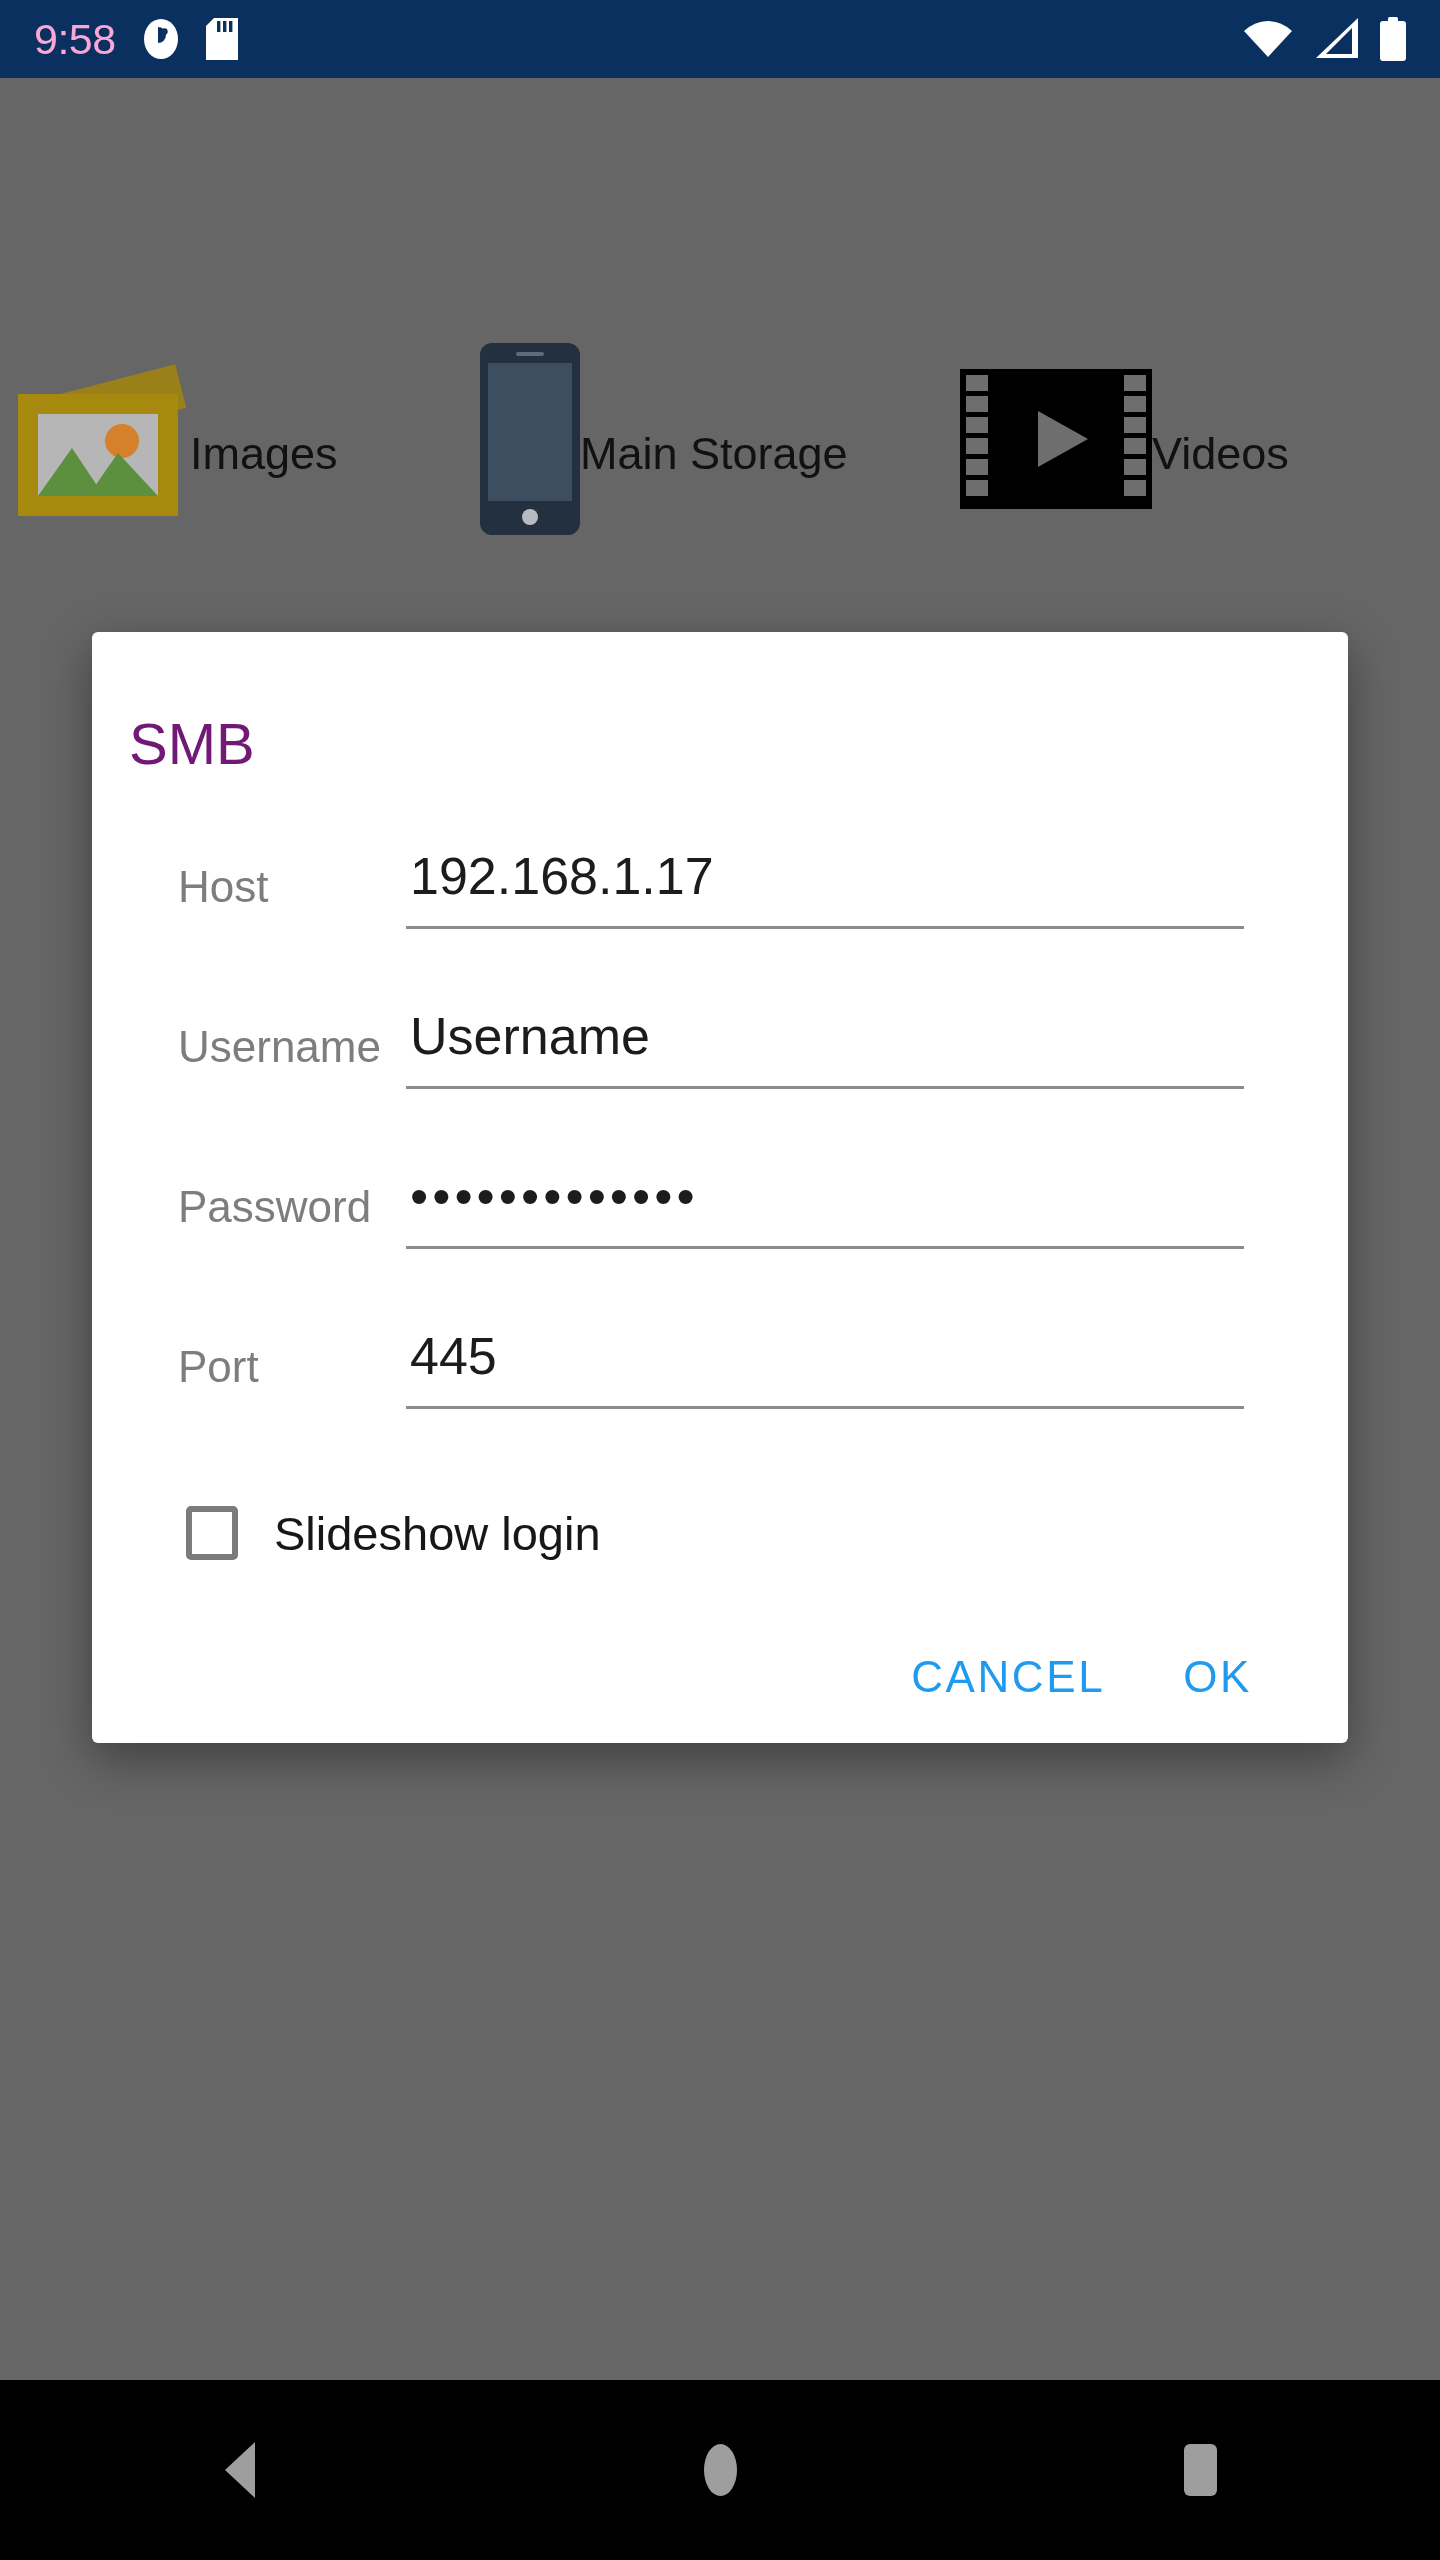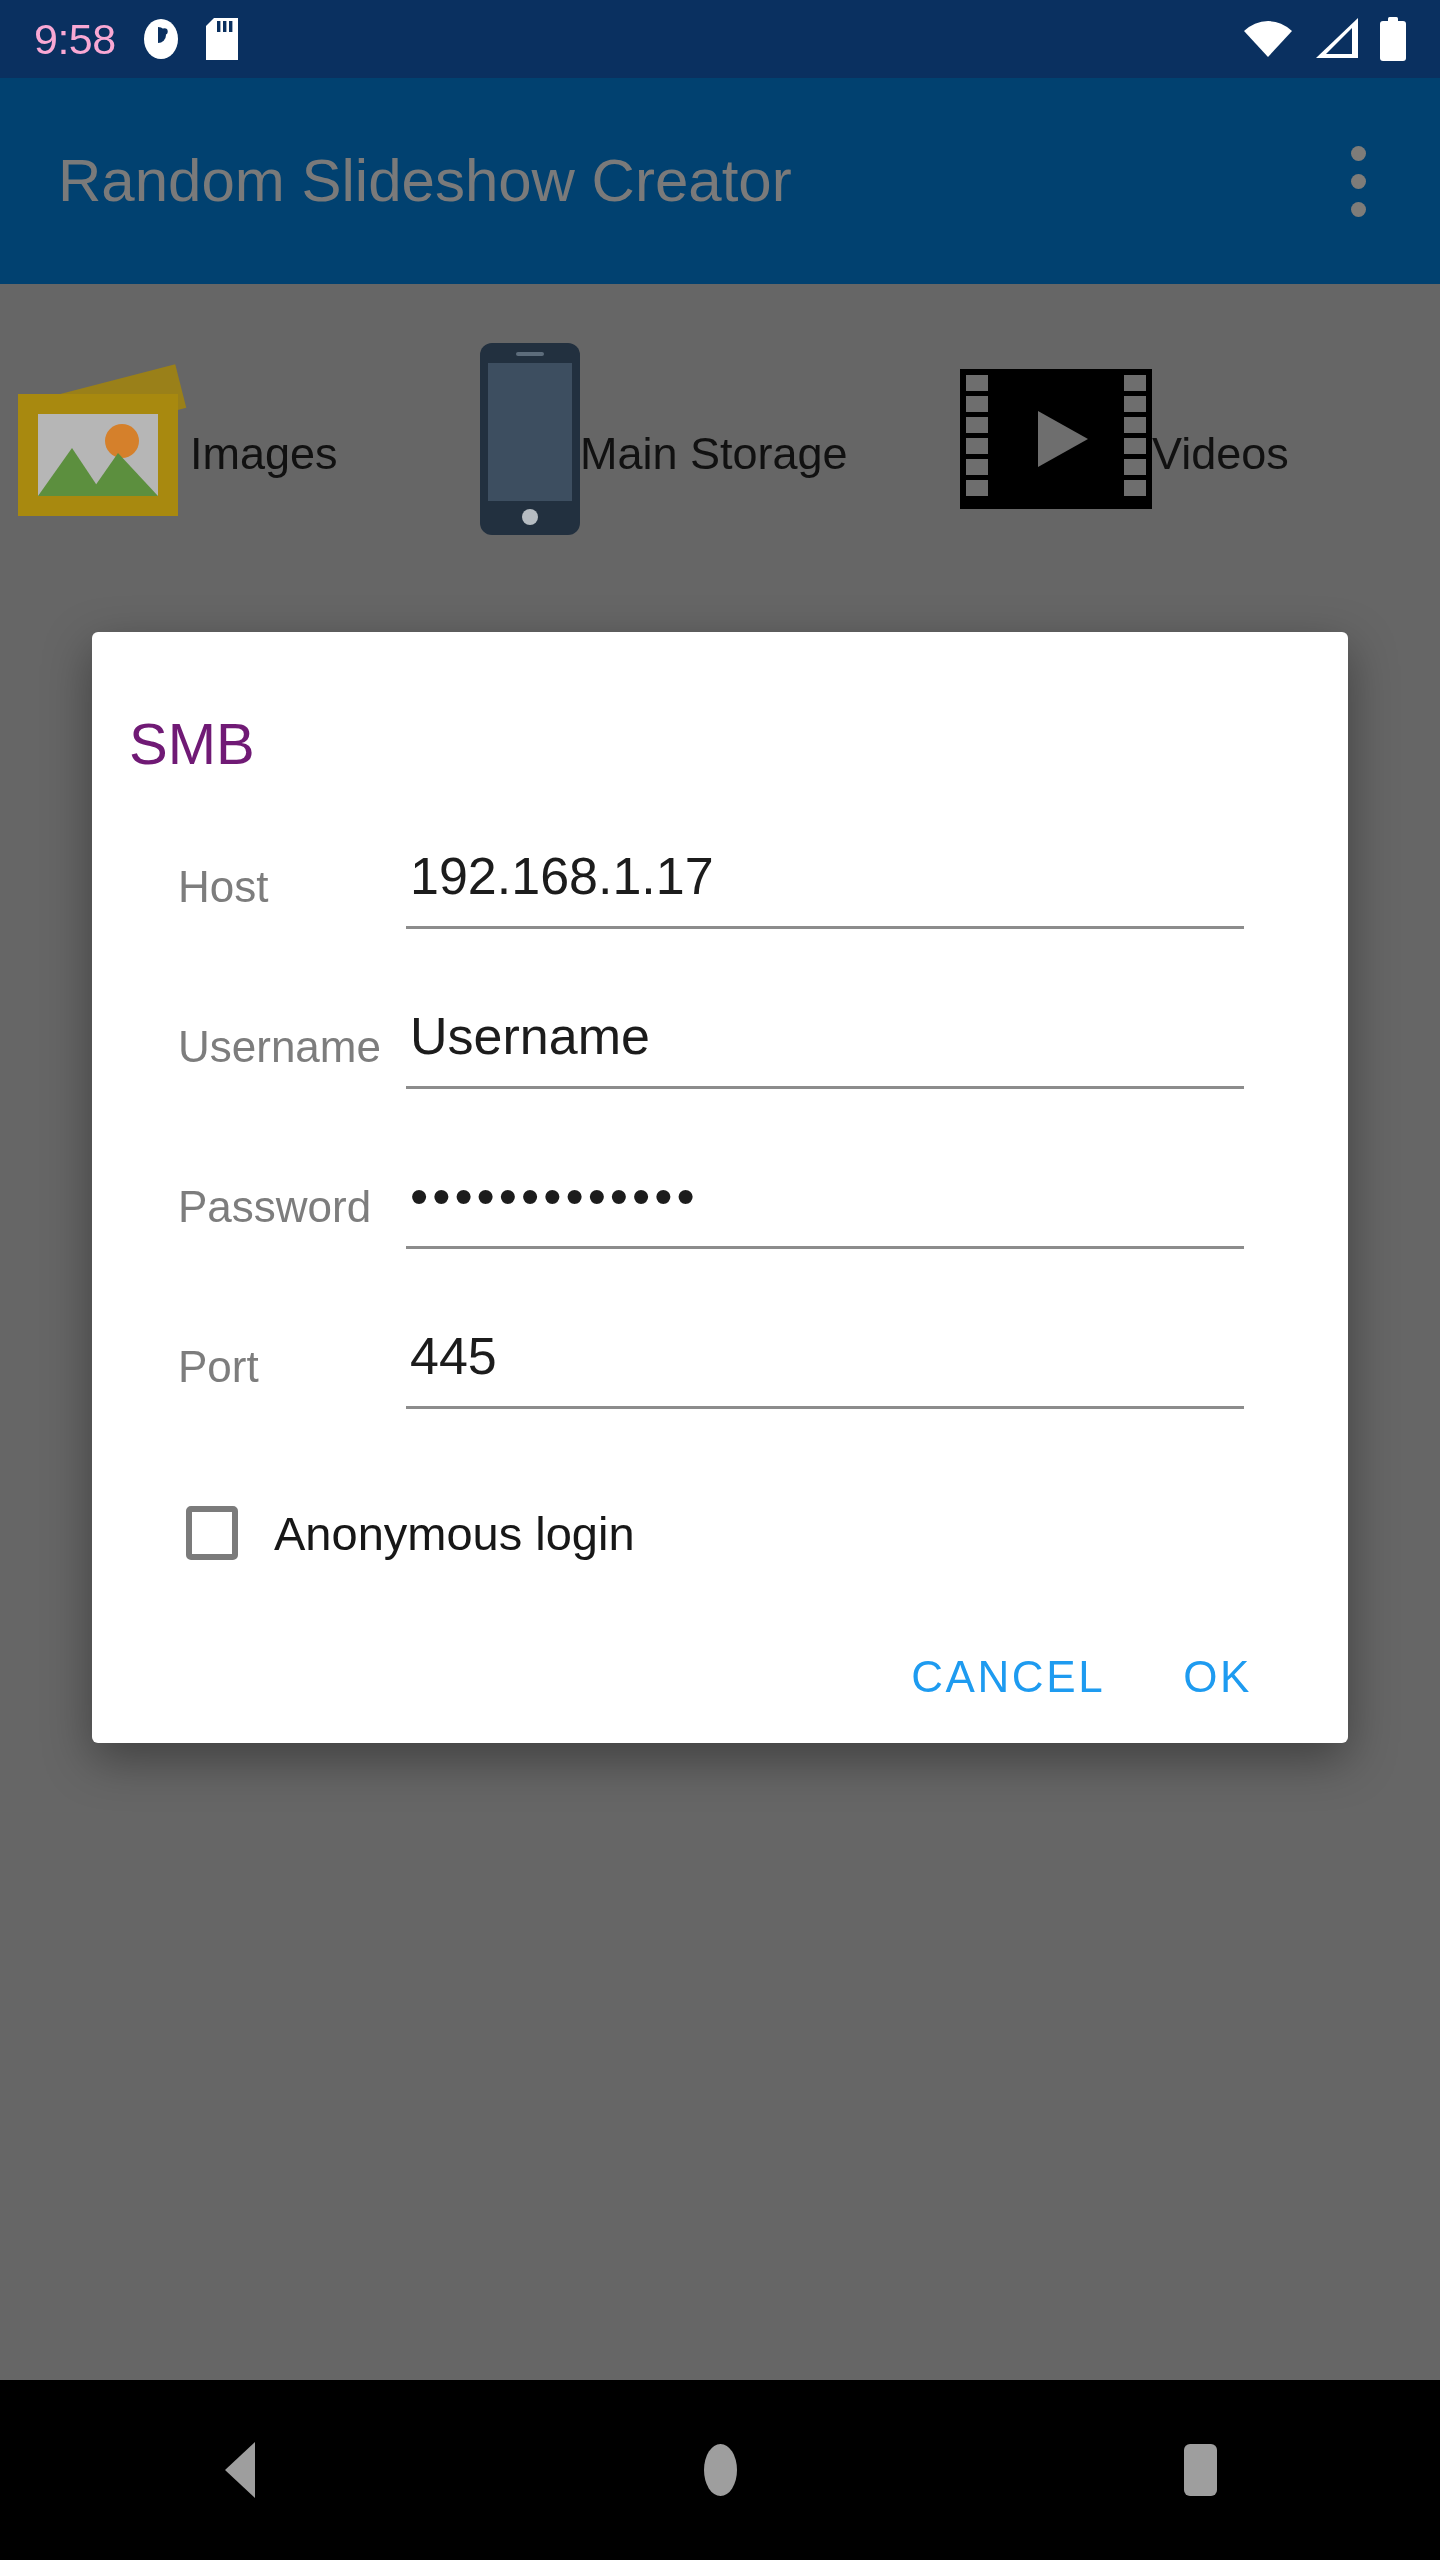--- a/index.html
+++ b/index.html
@@ -300,28 +300,20 @@
         <path d="M44 0 L44 40 L2 40 Z" fill="#ffffff"></path>
         <path d="M38 10 L38 36 L12 36 Z" fill="#0a3060"></path>
       </svg>
       <svg class="sicon" width="26" height="44" viewBox="0 0 26 44">
         <rect x="8" y="0" width="10" height="5" rx="1.5" fill="#ffffff"></rect>
         <rect x="0" y="4" width="26" height="40" rx="3" fill="#ffffff"></rect>
       </svg>
     </div>
   </div>
 
-  <div id="app-bar">
-    <div id="app-title">Random Slideshow Creator</div>
-    <div id="overflow-menu">
-      <span></span>
-        <span></span>
-        <span></span>
-    </div>
-  </div>
 
   <div id="content">
     <div id="tile-row">
 
       <div class="tile">
         <div class="tile-icon">
           <svg width="190" height="175" viewBox="0 0 190 175">
             <polygon points="22,47 178,18 186,62 30,92" fill="#9a8019" transform="rotate(-4 95 55)"></polygon>
             <rect x="18" y="42" width="160" height="122" fill="#a8890f"></rect>
             <rect x="38" y="62" width="120" height="82" fill="#b6b6b6"></rect>
@@ -409,21 +401,21 @@
         <div class="field-input-wrap">
           <input class="field-input" type="text" value="445" style="">
           <div class="field-underline"></div>
         </div>
       </div>
 
     </div>
 
     <div id="checkbox-row">
       <div id="checkbox-box"></div>
-      <div id="checkbox-label">Anonymous login</div>
+      <div id="checkbox-label">Slideshow login</div>
     </div>
 
     <div id="dialog-actions">
       <button class="dlg-btn">CANCEL</button>
       <button class="dlg-btn">OK</button>
     </div>
 
   </div>
 
   <div id="nav-bar">

